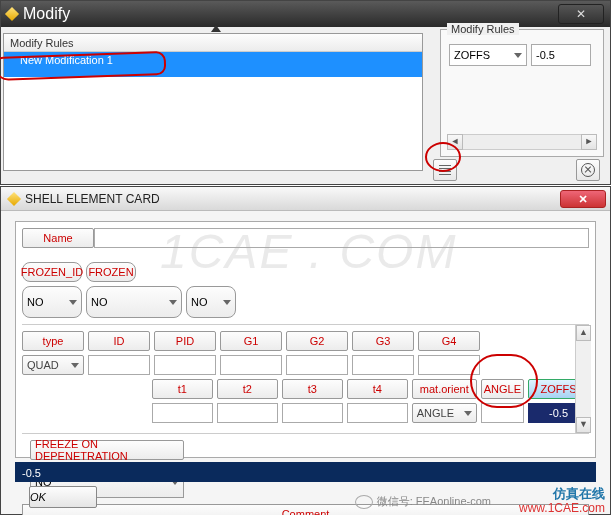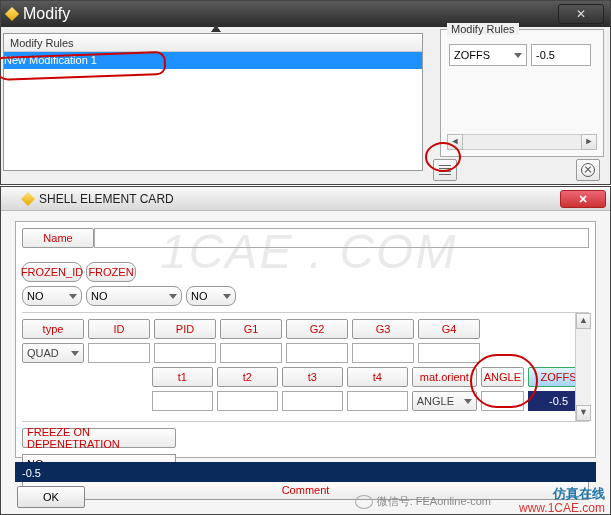--- a/index.html
+++ b/index.html
@@ -9,21 +9,21 @@
   .win1 { position: absolute; left: 0; top: 0; width: 611px; height: 185px; border: 1px solid #444; background: #f0f0f0; }
   .titlebar { height: 26px; background: linear-gradient(#5a5a5a, #2a2a2a); color: #fff; display: flex; align-items: center; padding-left: 6px; }
   .titlebar .diamond { width: 10px; height: 10px; background: linear-gradient(135deg, #ffe27a, #e6a800); transform: rotate(45deg); margin-right: 6px; }
   .titlebar .title { flex: 1; font-size: 16px; }
   .titlebar .xbtn { width: 46px; height: 20px; margin-right: 6px; background: linear-gradient(#555,#333); border: 1px solid #222; border-radius: 3px; color: #ddd; text-align: center; line-height: 18px; font-size: 12px; }
   .win1-body { position: absolute; top: 26px; left: 0; right: 0; bottom: 0; padding: 4px; }
   .triangle-up { position: absolute; left: 210px; top: -2px; width: 0; height: 0; border-left: 5px solid transparent; border-right: 5px solid transparent; border-bottom: 7px solid #333; }
   
   .modlist { position: absolute; left: 2px; top: 6px; width: 420px; height: 138px; background: #fff; border: 1px solid #999; }
   .modlist-header { height: 18px; background: linear-gradient(#fdfdfd,#ececec); border-bottom: 1px solid #ccc; padding-left: 6px; line-height: 18px; color: #333; }
-  .modlist-row { height: 17px; background: #1e90ff; color: #fff; padding-left: 0; line-height: 17px; position: relative; }
+  .modlist-row { height: 25px; background: #1e90ff; color: #fff; padding-left: 16px; line-height: 17px; position: relative; }
   
   .rules { position: absolute; right: 6px; top: 2px; width: 164px; height: 128px; border: 1px solid #aaa; background: #f9f9f9; }
   .rules-legend { position: absolute; left: 6px; top: -7px; background: #f0f0f0; padding: 0 4px; color: #333; }
   .rules-row { position: absolute; left: 8px; top: 14px; display: flex; gap: 4px; }
   .rules-row .sel { width: 78px; height: 22px; border: 1px solid #aaa; background: #fff; display: flex; align-items: center; padding: 0 4px; justify-content: space-between; }
   .rules-row .val { width: 60px; height: 22px; border: 1px solid #aaa; background: #fff; padding: 0 4px; line-height: 20px; }
   .tri { width: 0; height: 0; border-left: 4px solid transparent; border-right: 4px solid transparent; border-top: 5px solid #666; }
   .rules-scroll { position: absolute; left: 6px; right: 6px; bottom: 6px; height: 16px; display: flex; align-items: center; }
   .rules-scroll .arrow { width: 16px; height: 16px; border: 1px solid #bbb; background: linear-gradient(#f8f8f8,#e4e4e4); text-align: center; line-height: 12px; color: #555; font-size: 9px; }
   .rules-scroll .track { flex: 1; height: 16px; background: #eee; border-top: 1px solid #ccc; border-bottom: 1px solid #ccc; }
@@ -38,30 +38,30 @@
   .iconbtn .circle-x::after { transform: rotate(-45deg); }
   
   
   .annot { position: absolute; border: 2px solid #c00; border-radius: 50%; pointer-events: none; }
   .annot1 { left: -6px; top: 54px; width: 172px; height: 24px; border-radius: 12px 12px 12px 18px; transform: rotate(-2deg); }
   .annot2 { left: 425px; top: 142px; width: 36px; height: 30px; }
   .annot3 { left: 470px; top: 354px; width: 68px; height: 54px; border-radius: 30px; }
   
   
   .win2 { position: absolute; left: 0; top: 186px; width: 611px; height: 329px; border: 1px solid #444; background: #f5f5f5; }
-  .titlebar2 { height: 24px; background: linear-gradient(#f9f9f9, #d9d9d9); border-bottom: 1px solid #bbb; display: flex; align-items: center; padding-left: 22px; justify-content: flex-end; }
+  .titlebar2 { height: 24px; background: linear-gradient(#f9f9f9, #d9d9d9); border-bottom: 1px solid #bbb; display: flex; align-items: center; padding-left: 8px; justify-content: flex-end; }
   .titlebar2 .diamond { width: 10px; height: 10px; background: linear-gradient(135deg,#ffe27a,#e6a800); transform: rotate(45deg); margin-right: 6px; }
   .titlebar2 .title { flex: 1; color: #222; font-size: 12px; }
   .titlebar2 .xbtn { width: 46px; height: 18px; margin-right: 4px; background: linear-gradient(#e67,#c33); border: 1px solid #a22; border-radius: 3px; color: #fff; text-align: center; line-height: 16px; font-weight: bold; }
   
   .card-body { position: absolute; top: 34px; left: 14px; right: 14px; bottom: 56px; background: #fff; border: 1px solid #aaa; padding: 6px; }
   
   .btn { height: 20px; border: 1px solid #999; background: linear-gradient(#fdfdfd,#ececec); border-radius: 2px; display: inline-flex; align-items: center; justify-content: center; padding: 0 4px; }
   .btn.red { color: #c00; }
-  .sel-btn { height: 20px; border: 1px solid #999; background: linear-gradient(#fdfdfd,#ececec); display: inline-flex; align-items: center; justify-content: space-between; padding: 0 4px; }
+  .sel-btn { height: 32px; border: 1px solid #999; background: linear-gradient(#fdfdfd,#ececec); display: inline-flex; align-items: center; justify-content: space-between; padding: 0 4px; }
   
   .namebar { display:flex; gap:0; align-items:center; margin-bottom: 14px; }
   .namebar .btn { width: 72px; }
   .namebar input { flex:1; height:20px; border:1px solid #aaa; background:#fff; padding:0 4px; }
   
   .row { display:flex; gap:4px; margin-bottom:4px; }
   .row .btn, .row .sel-btn, .row .cell { width: 54px; border-radius: 8px; }
   .row .btn.w98 { width: 96px; }
   .row .btn.w60 { width: 60px; }
   
@@ -73,29 +73,29 @@
   .hdr { border:1px solid #999; background:linear-gradient(#fdfdfd,#ececec); color:#c00; text-align:center; line-height:18px; border-radius:2px; }
   .hdr.dropdown { display:flex; align-items:center; justify-content:space-between; padding:0 4px; color:#444; }
   .val-cell { border:1px solid #aaa; background:#fff; line-height:18px; text-align:center; }
   .val-cell.dark { background:#1a2a6c; color:#fff; border:1px solid #1a2a6c; }
   .highlight-hdr { border:1px solid #3a6; background:linear-gradient(#dff3ff,#a7d3f3); color:#c00; text-align:center; line-height:18px; border-radius:2px; }
   
   .vscroll { position:absolute; right:-2px; top:0; bottom:0; width:16px; background:#f0f0f0; border-left:1px solid #ccc; }
   .vscroll .ar { height:16px; border:1px solid #bbb; background:linear-gradient(#f8f8f8,#e4e4e4); text-align:center; line-height:12px; font-size:9px; color:#555;}
   .vscroll .ar.bot { position:absolute; bottom:0; left:0; right:0;}
   
-  .freeze-row { margin-top:6px; display:flex; gap:4px; }
+  .freeze-row { margin-top:6px; display:flex; gap:4px;margin-left:8px; }
   .freeze-row .btn { width: 154px; }
   .freeze-row .sel-btn { width: 120px; }
   
   .comment-bar { margin-top:6px; height:20px; border:1px solid #999; background:linear-gradient(#fdfdfd,#ececec); color:#c00; text-align:center; line-height:18px; }
   
   .statusbar { position:absolute; left:14px; right:14px; bottom:32px; height:20px; background:#0a2a5c; color:#fff; padding:0 6px; line-height:20px; border:1px solid #0a2a5c; }
   
-  .okbtn { position:absolute; left:16px; bottom:6px; width:68px; height:22px; border:1px solid #888; background:linear-gradient(#fdfdfd,#e5e5e5); text-align:center; line-height:20px; border-radius:2px; }
+  .okbtn { position:absolute; left:28px; bottom:6px; width:68px; height:22px; border:1px solid #888; background:linear-gradient(#fdfdfd,#e5e5e5); text-align:left; line-height:20px; border-radius:2px;font-style:italic; }
   
   
   .wm-faded { position:absolute; left:120px; top:224px; font-size:48px; color:rgba(170,170,170,0.25); font-style:italic; letter-spacing:2px; pointer-events:none; font-family: Liberation Sans, sans-serif; margin-left: 40px; }
   .wm-wechat { position:absolute; right:120px; bottom:6px; color:#888; font-size:12px; display:flex; align-items:center; gap:4px; }
   .wm-wechat .bubble { width:18px; height:14px; border:1.5px solid #aaa; border-radius:50%; position:relative; }
   .wm-corner { position:absolute; right:6px; bottom:0; text-align:right; line-height:14px; }
   .wm-corner .l1 { color:#27a; font-size:13px; font-weight:bold; }
   .wm-corner .l2 { color:#d33; font-size:12px; }
 </style>
 </head>

